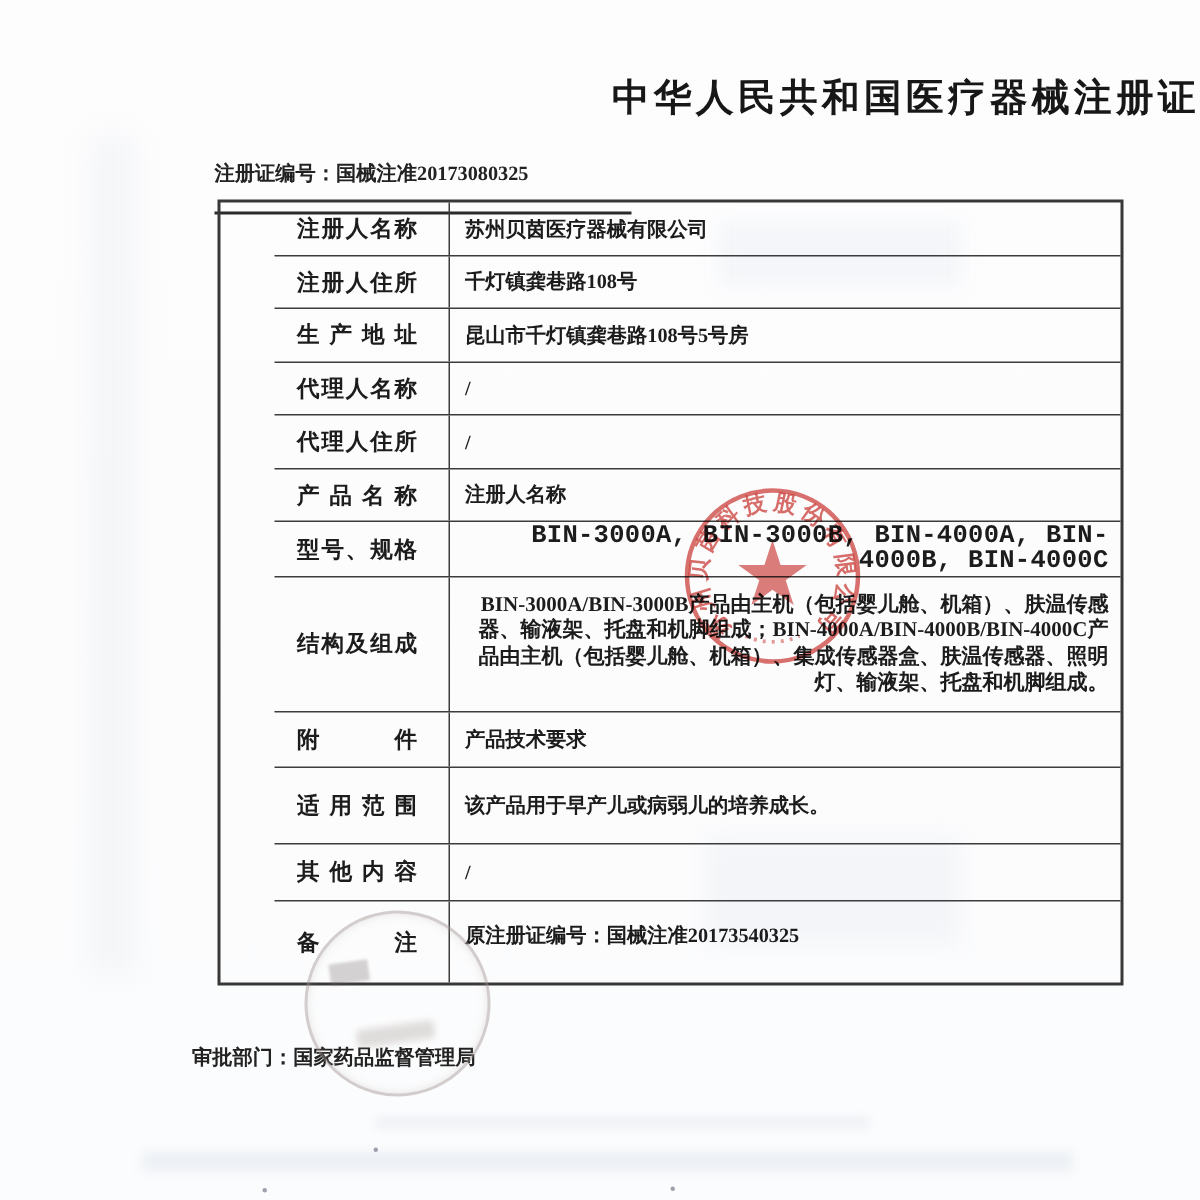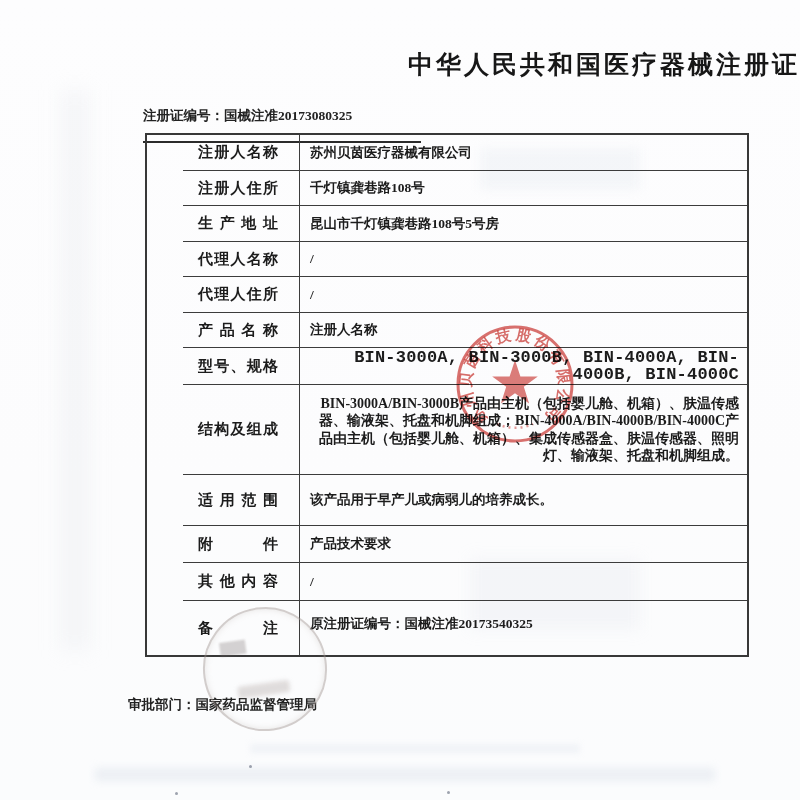--- a/index.html
+++ b/index.html
@@ -155,31 +155,31 @@
           <span>型号、规格</span>
         </div>
       <div class="cell-value mono">BIN-3000A, BIN-3000B, BIN-4000A, BIN-4000B, BIN-4000C</div>
     </div>
     <div class="row h90">
       <div class="cell-label">
           <span>结构及组成</span>
         </div>
       <div class="cell-value" style="font-size:14px">BIN-3000A/BIN-3000B产品由主机（包括婴儿舱、机箱）、肤温传感器、输液架、托盘和机脚组成；BIN-4000A/BIN-4000B/BIN-4000C产品由主机（包括婴儿舱、机箱）、集成传感器盒、肤温传感器、照明灯、输液架、托盘和机脚组成。</div>
     </div>
+    <div class="row h37">
+      <div class="cell-label">
+          <span>附件</span>
+        </div>
+      <div class="cell-value">产品技术要求</div>
+    </div>
     <div class="row h51">
       <div class="cell-label">
           <span>适用范围</span>
         </div>
       <div class="cell-value">该产品用于早产儿或病弱儿的培养成长。</div>
-    </div>
-    <div class="row h37">
-      <div class="cell-label">
-          <span>附件</span>
-        </div>
-      <div class="cell-value">产品技术要求</div>
     </div>
     <div class="row h38">
       <div class="cell-label">
           <span>其他内容</span>
         </div>
       <div class="cell-value">/</div>
     </div>
     <div class="row h55">
       <div class="cell-label">
           <span>备注</span>

